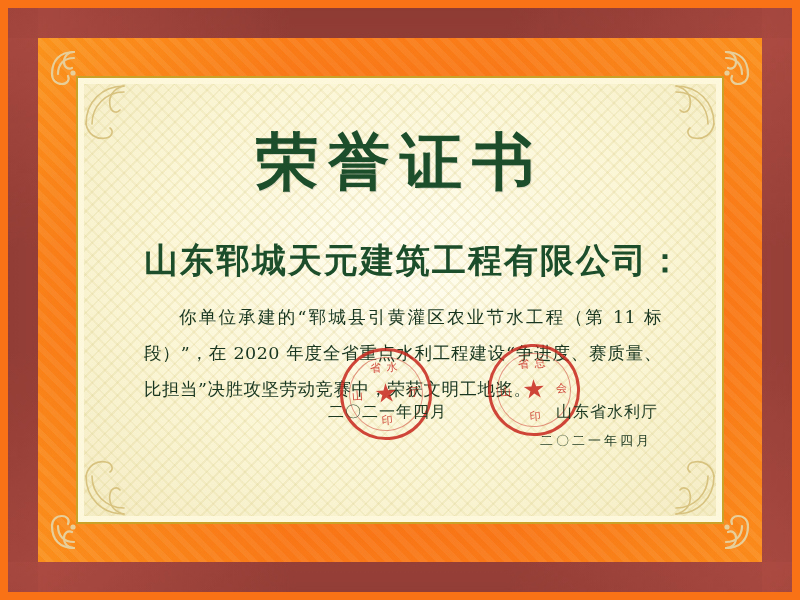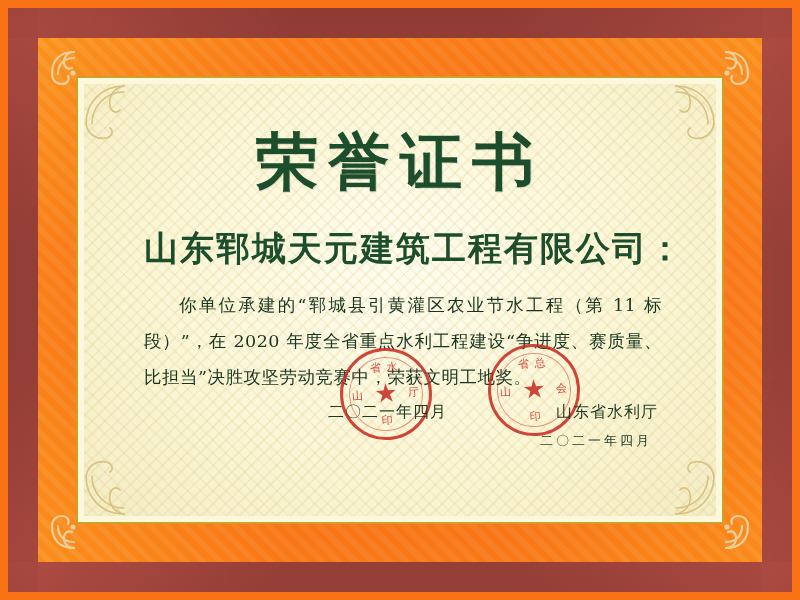--- a/index.html
+++ b/index.html
@@ -122,21 +122,21 @@
     font-size: 62px;
     letter-spacing: 10px;
     color: #1d4e2b;
     margin-top: 18px;
     line-height: 1.1;
     text-shadow: 1px 1px 0 rgba(0,0,0,0.12);
     white-space: nowrap;
   }
 
   .recipient {
-    margin-top: 30px;
+    margin-top: 42px;
     font-family: Liberation Serif, serif;
     font-weight: 700;
     font-size: 34px;
     letter-spacing: 2px;
     color: #1d4e2b;
     text-align: left;
     padding-left: 16px;
     white-space: nowrap;
   }
 

